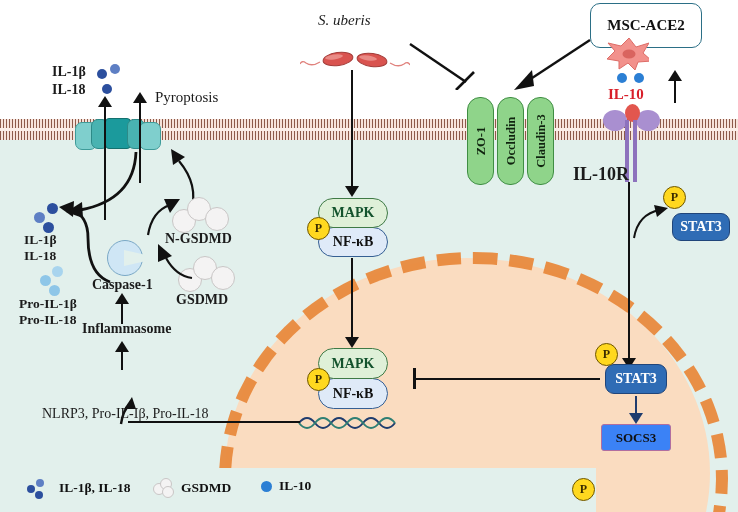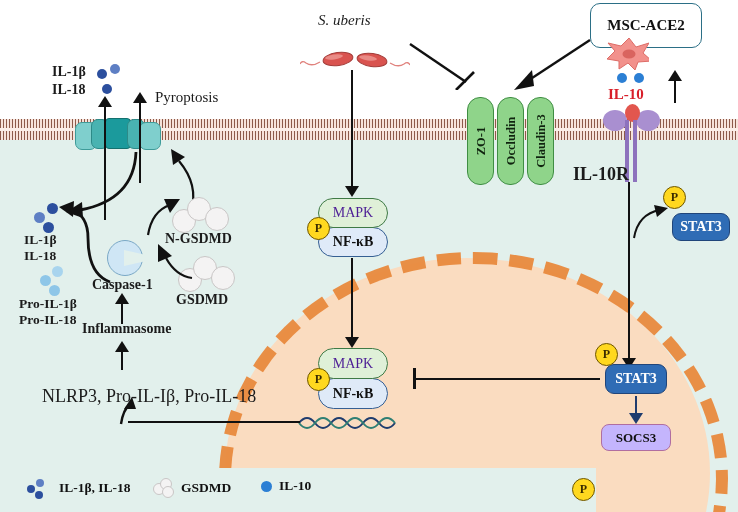--- a/index.html
+++ b/index.html
@@ -52,32 +52,32 @@
   .lbl.b{font-weight:bold;}
   .lbl.i{font-style:italic;}
 
   
   .box{
     position:absolute;display:flex;align-items:center;justify-content:center;
     box-sizing:border-box;white-space:nowrap;
   }
   .box-mapk{
     background:#dff0d8;border:1.6px solid #3f7a46;border-radius:16px;
-    color:#4c1d95;font-weight:normal;font-size:14px;
+    color:#14532d;font-weight:bold;font-size:14px;
   }
   .box-nfkb{
     background:#dfeaf8;border:1.6px solid #355f93;border-radius:16px;
     color:#111;font-weight:bold;font-size:14px;
   }
   .box-stat3{
     background:#2f6cb5;border:1.6px solid #20457a;border-radius:9px;
     color:#ffffff;font-weight:bold;font-size:14px;
   }
   .box-socs3{
-    background:#c4b5fd;border:1.6px solid #b06ea0;border-radius:8px;
+    background:#3b82f6;border:1.6px solid #b06ea0;border-radius:3px;
     color:#111;font-weight:bold;font-size:13px;
   }
   .box-msc{
     background:#ffffff;border:1.8px solid #2b6f86;border-radius:10px;
     color:#111;font-weight:bold;font-size:15px;
   }
 
   
   .pbadge{
     position:absolute;width:21px;height:21px;border-radius:50%;
@@ -364,21 +364,21 @@
   <div class="lbl b" style="left:92px;top:277px;font-size:14px;">Caspase-1</div>
 
   <div class="arrow-line vline" style="left:121px;top:302px;height:22px;"></div>
   <div class="ahead-up" style="left:115px;top:293px;"></div>
 
   <div class="lbl b" style="left:82px;top:321px;font-size:14px;">Inflammasome</div>
 
   <div class="arrow-line vline" style="left:121px;top:350px;height:20px;"></div>
   <div class="ahead-up" style="left:115px;top:341px;"></div>
 
-  <div class="lbl" style="left:42px;top:386px;font-size:18px;">NLRP3, Pro-IL-Iβ, Pro-IL-18</div>
+  <div class="lbl" style="left:42px;top:406px;font-size:14px;">NLRP3, Pro-IL-Iβ, Pro-IL-18</div>
 
   <div class="gsd" style="left:172px;top:197px;width:62px;height:36px;">
     <i style="left:0px;top:12px;width:22px;height:22px;"></i>
     <i style="left:15px;top:0px;width:22px;height:22px;"></i>
     <i style="left:33px;top:10px;width:22px;height:22px;"></i>
   </div>
   <div class="lbl b" style="left:165px;top:231px;font-size:14px;">N-GSDMD</div>
 
   <div class="gsd" style="left:178px;top:256px;width:62px;height:36px;">
     <i style="left:0px;top:12px;width:22px;height:22px;"></i>

